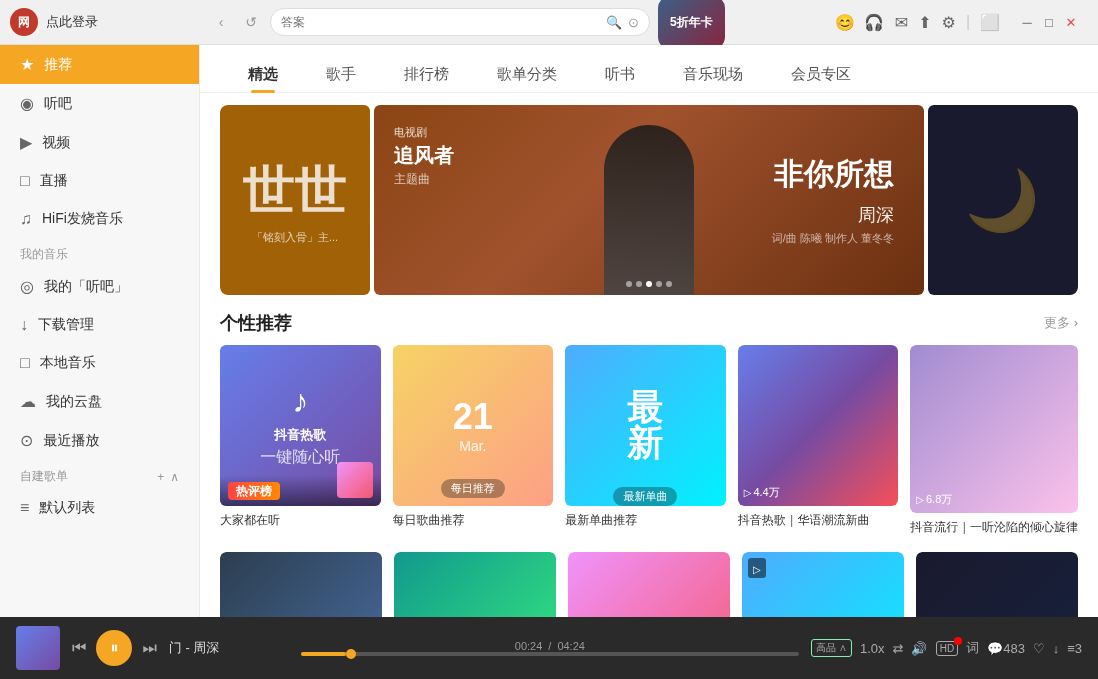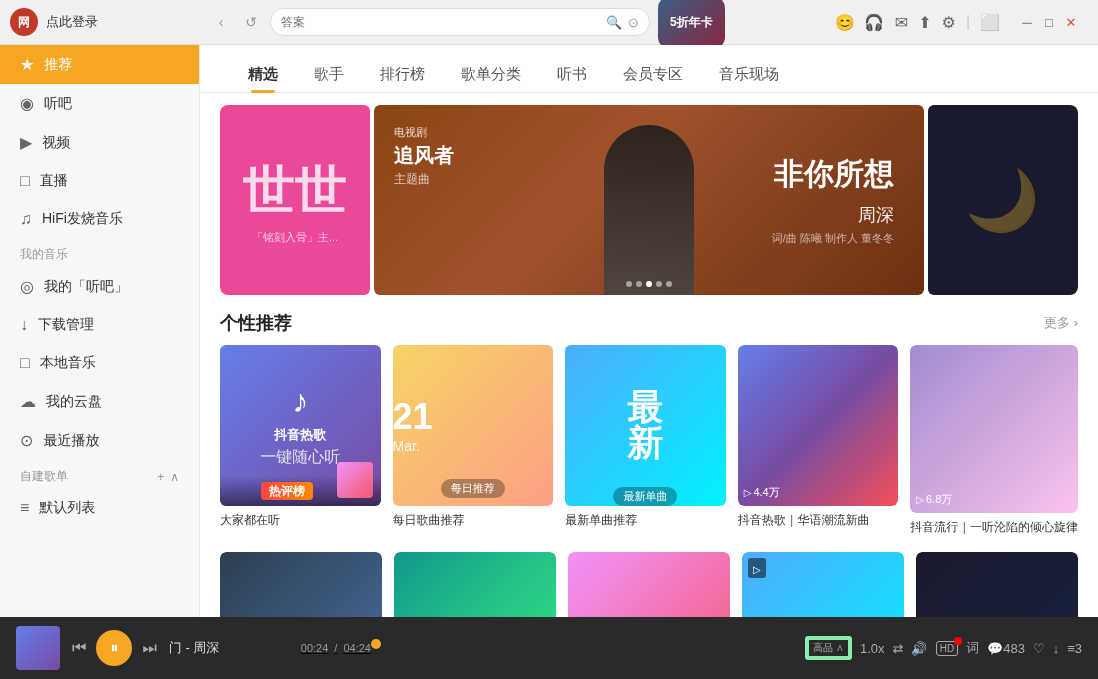--- a/index.html
+++ b/index.html
@@ -135,21 +135,21 @@
       flex: 1;
       display: flex;
       flex-direction: column;
       overflow: hidden;
       background: white;
     }
 
     
     .nav-tabs {
       display: flex;
-      gap: 0;
+      gap: 12px;
       padding: 12px 30px 0;
       border-bottom: 1px solid #eee;
       background: white;
       flex-shrink: 0;
     }
     .nav-tab {
       padding: 8px 18px;
       font-size: 15px;
       color: #555;
       cursor: pointer;
@@ -185,21 +185,21 @@
       overflow: hidden;
       height: 190px;
       display: flex;
       gap: 4px;
     }
     .banner-left {
       width: 150px;
       flex-shrink: 0;
       border-radius: 6px;
       overflow: hidden;
-      background: #ec4899;
+      background: #a16207;
       position: relative;
       display: flex; align-items: center; justify-content: center;
     }
     .banner-main {
       flex: 1;
       border-radius: 6px;
       overflow: hidden;
       background: linear-gradient(135deg, #8b4513 0%, #a0522d 40%, #6b3010 100%);
       position: relative;
       display: flex; align-items: center; justify-content: center;
@@ -279,21 +279,21 @@
       border-radius: 50%;
       background: rgba(255,255,255,0.2);
       display: flex; align-items: center; justify-content: center;
       color: white; font-size: 14px;
     }
 
     .card-daily {
       background: linear-gradient(135deg, #f6d365 0%, #fda085 100%);
       width: 100%; height: 100%;
       display: flex; flex-direction: column;
-      justify-content: center;
+      align-items: center; justify-content: center;
       color: white;
     }
     .daily-num { font-size: 36px; font-weight: bold; }
     .daily-month { font-size: 14px; opacity: 0.9; }
     .daily-badge {
       position: absolute; bottom: 8px; left: 50%; transform: translateX(-50%);
       background: rgba(0,0,0,0.3);
       color: white; font-size: 11px;
       padding: 2px 10px; border-radius: 10px;
       white-space: nowrap;
@@ -366,23 +366,22 @@
     }
     .player-info {
       display: flex;
       flex-direction: column;
       min-width: 120px;
     }
     .player-song { font-size: 13px; color: #ddd; }
     .player-progress-container {
       flex: 1;
       display: flex;
-      flex-direction: row;
+      flex-direction: column;
       gap: 0;
-      text-decoration: underline;
     }
     .progress-time {
       display: flex;
       justify-content: center;
       gap: 6px;
       font-size: 11px;
       color: #999;
     }
     .progress-bar-wrap {
       height: 4px;
@@ -408,21 +407,21 @@
       display: flex;
       align-items: center;
       gap: 8px;
     }
     .player-right-btn {
       background: none; border: none;
       color: #aaa; font-size: 13px; cursor: pointer;
       display: flex; align-items: center; justify-content: center;
     }
     .quality-badge {
-      background: none; border: 4px solid #86efac;
+      background: none; border: 1px solid #86efac;
       color: #aaa; font-size: 10px;
       padding: 1px 4px; border-radius: 3px;
       cursor: pointer;
     }
     .new-badge-red {
       position: absolute;
       top: -4px; right: -4px;
       width: 8px; height: 8px;
       background: red;
       border-radius: 50%;
@@ -559,22 +558,22 @@
   </div>
 
   <div class="content-area">
 
     <div class="nav-tabs">
       <div class="nav-tab active">精选</div>
       <div class="nav-tab">歌手</div>
       <div class="nav-tab">排行榜</div>
       <div class="nav-tab">歌单分类</div>
       <div class="nav-tab">听书</div>
+      <div class="nav-tab">音乐现场</div>
       <div class="nav-tab">会员专区</div>
-      <div class="nav-tab">音乐现场</div>
     </div>
 
     <div class="content-scroll">
 
       <div class="banner-section">
 
         <div class="banner-left">
           <div class="banner-left-text">
             <div class="world-char">世世</div>
             <div class="banner-left-sub">「铭刻入骨」主...</div>
@@ -624,21 +623,21 @@
         <div class="card">
           <div class="card-thumb">
             <div class="card-douyin">
               <div class="douyin-logo">♪</div>
               <div class="card-douyin-title">抖音热歌</div>
               <div class="card-douyin-sub">一键随心听</div>
             </div>
             <div class="card-douyin-refresh">↺</div>
 
             <div style="position:absolute; bottom:0; left:0; right:0; background:linear-gradient(to top, rgba(0,0,0,0.5), transparent); padding:6px 8px;">
-              <span style="background:linear-gradient(90deg,#ff4444,#ff8800);color:white;font-size:12px;font-weight:bold;padding:2px 8px;border-radius:4px;margin-left:33px;">热评榜</span>
+              <span style="background:linear-gradient(90deg,#ff4444,#ff8800);color:white;font-size:12px;font-weight:bold;padding:2px 8px;border-radius:4px;">热评榜</span>
               <div style="position:absolute;right:8px;bottom:8px;width:36px;height:36px;border-radius:4px;background:linear-gradient(135deg,#f093fb,#f5576c);"></div>
             </div>
           </div>
           <div class="card-label">大家都在听</div>
         </div>
 
         <div class="card">
           <div class="card-thumb">
             <div class="card-daily">
               <div class="daily-num">21</div>

